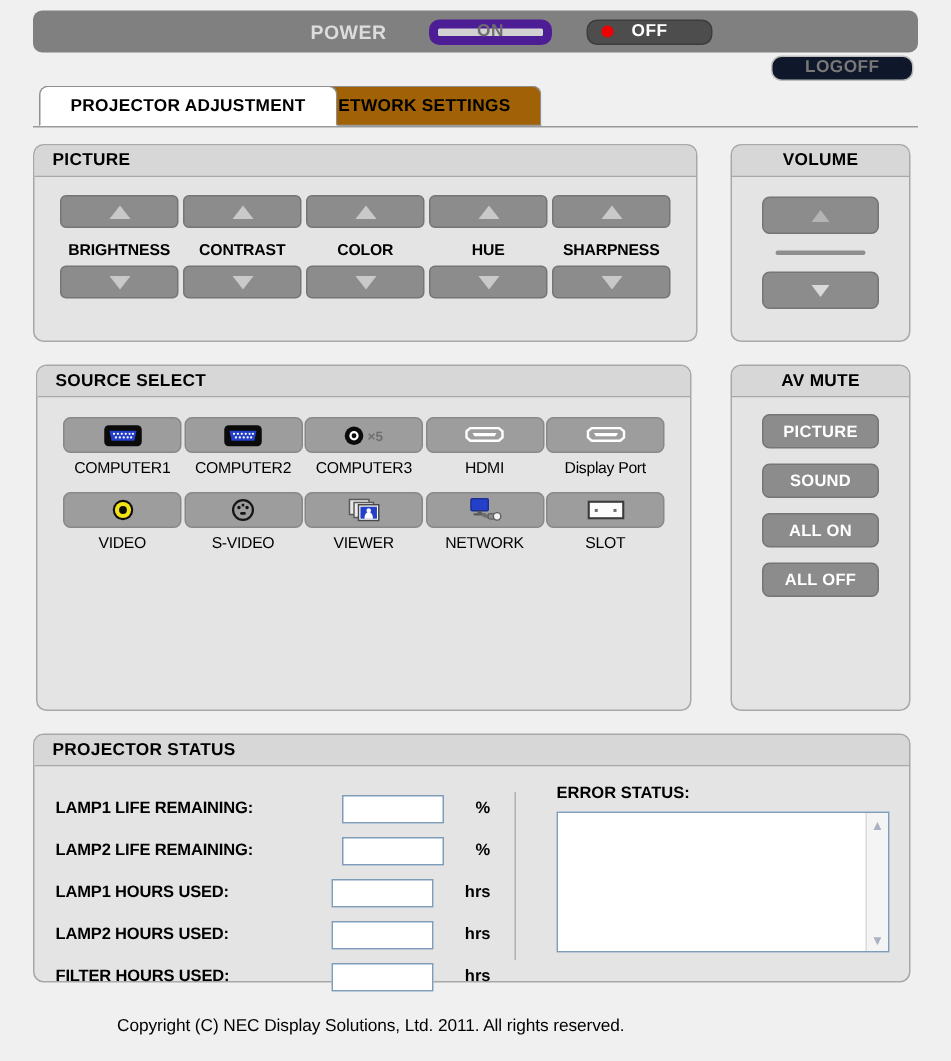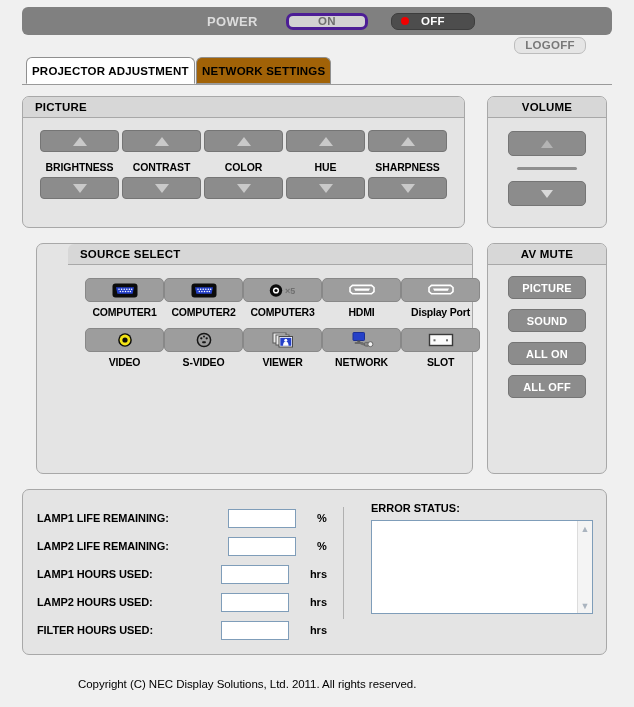--- a/index.html
+++ b/index.html
@@ -41,40 +41,40 @@
     font-weight: bold;
     display: flex;
     align-items: center;
     justify-content: center;
     letter-spacing: .3px;
   }
   .pbtn-on {
     left: 264px; width: 82px;
     background: #d2d2d2;
     color: #6e6e6e;
-    border: 3px solid #4c1d95;
+    border: 6px solid #4c1d95;
   }
   .pbtn-off {
     left: 369px; width: 84px;
     background: #4d4d4d;
     color: #ffffff;
     border: 1px solid #3d3d3d;
     padding-left: 0;
   }
   .led {
     position: absolute;
     left: 9px; top: 50%;
     transform: translateY(-50%);
     width: 8px; height: 8px;
     border-radius: 50%;
     background: #f00000;
   }
   .pbtn-logoff {
-    left: 492px; width: 72px;
-    background: #e5e5e5;
+    left: 492px; width: 95px;
+    background: #0f172a;
     color: #787878;
     border: 1px solid #bcbcbc;
     margin-top: 48px;
   }
 
   
   .tabstrip {
     position: absolute;
     left: 22px; top: 57px;
     width: 590px; height: 28px;
@@ -84,21 +84,21 @@
     position: absolute;
     top: 0;
     height: 27px;
     border: 1px solid #8f8f8f;
     border-radius: 6px 6px 0 0;
     font-size: 11.5px;
     font-weight: bold;
     display: flex;
     align-items: center;
     justify-content: center;
-    padding: 0 5px;
+    padding: 0 20px;
     letter-spacing: .2px;
   }
   .tab-active {
     left: 4px;
     background: #ffffff;
     border-bottom: 1px solid #ffffff;
     z-index: 3;
   }
   .tab-inactive {
     left: 174px;
@@ -123,21 +123,21 @@
     font-weight: bold;
     display: flex;
     align-items: center;
     padding-left: 12px;
     letter-spacing: .2px;
   }
   .panel-head.center { justify-content: center; padding-left: 0; }
 
   #picture-panel  { left: 22px;  top: 96px;  width: 443px; height: 132px; }
   #volume-panel   { left: 487px; top: 96px;  width: 120px; height: 132px; }
-  #source-panel   { left: 36px;  top: 243px; width: 437px; height: 231px; padding-left: 31px; }
+  #source-panel   { left: 24px;  top: 243px; width: 437px; height: 231px; }
   #avmute-panel   { left: 487px; top: 243px; width: 120px; height: 231px; }
   #status-panel   { left: 22px;  top: 489px; width: 585px; height: 166px; }
 
   
   .pic-grid {
     display: flex;
     justify-content: space-between;
     padding: 12px 17px 0 17px;
   }
   .pic-col {
@@ -223,21 +223,21 @@
     width: 79px; height: 24px;
     background: #9d9d9d;
     border: 1px solid #888888;
     border-radius: 5px;
     display: flex;
     align-items: center;
     justify-content: center;
   }
   .src-label {
     font-size: 10.5px;
-    font-weight: bold;
+    font-weight: normal;
     margin-top: 4px;
     white-space: nowrap;
     letter-spacing: -.2px;
   }
 
   
   .av-body {
     padding: 11px 0 0 0;
     display: flex;
     flex-direction: column;
@@ -588,20 +588,21 @@
   <div class="panel-head center">AV MUTE</div>
   <div class="av-body">
     <div class="av-btn">PICTURE</div>
     <div class="av-btn">SOUND</div>
     <div class="av-btn">ALL ON</div>
     <div class="av-btn">ALL OFF</div>
   </div>
 </div>
 
 <div class="panel" id="status-panel">
+  <div class="panel-head">PROJECTOR STATUS</div>
   <div class="status-body">
 
     <div class="status-left">
 
       <div class="status-row">
         <span class="status-row-label">LAMP1 LIFE REMAINING:</span>
         <input class="status-input" type="text" readonly="" value="" style="">
         <span class="status-unit">%</span>
       </div>
 

